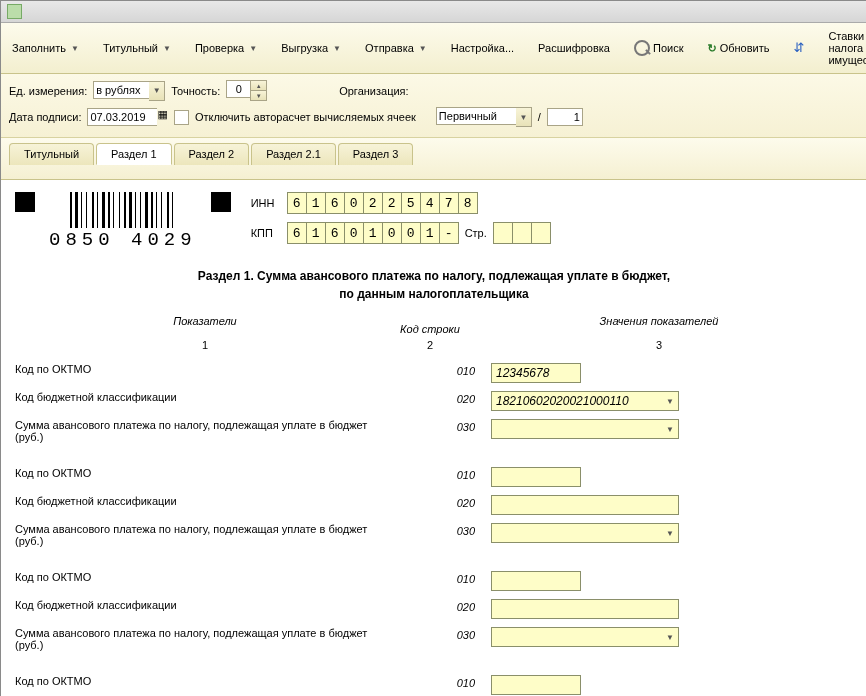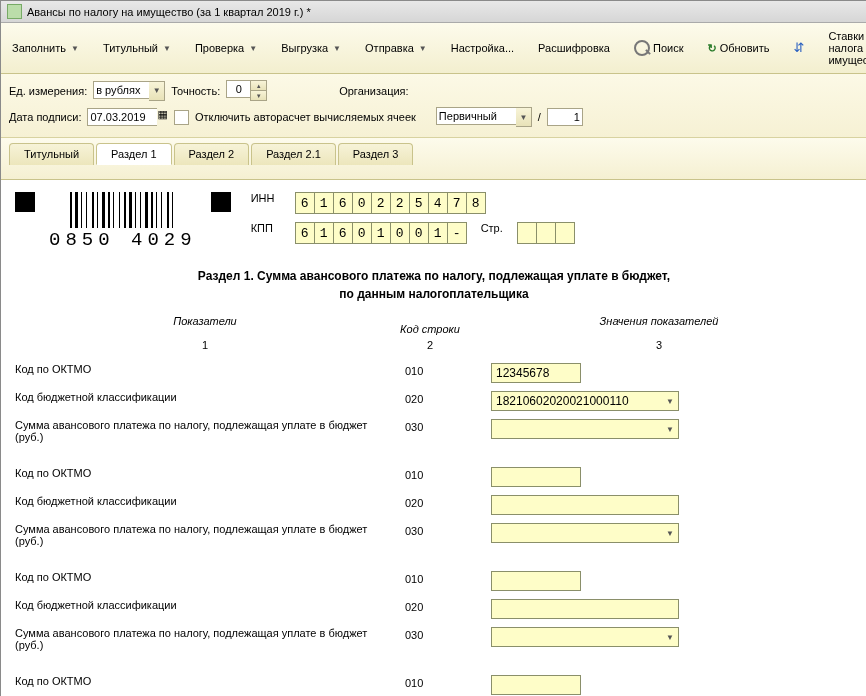--- a/index.html
+++ b/index.html
@@ -35,56 +35,55 @@
 .tab{padding:4px 14px;border:1px solid #c9c38b;border-bottom:none;border-radius:4px 4px 0 0;background:linear-gradient(#f7f3d8,#ece6bc);cursor:pointer;position:relative;top:1px;}
 .tab.active{background:#fff;border-bottom:1px solid #fff;font-weight:normal;}
 .content{background:#fff;padding:12px 14px;min-height:520px;}
 .toprow{display:flex;align-items:flex-start;gap:14px;}
 .sq{width:20px;height:20px;background:#000;}
 .barcode-wrap{display:flex;flex-direction:column;align-items:center;}
 .barcode{display:flex;gap:1px;height:36px;}
 .barcode span{display:block;background:#000;height:100%;}
 .bn{font-size:19px;letter-spacing:5px;font-family:"Courier New",monospace;margin-top:1px;}
 .codes{display:flex;flex-direction:column;gap:8px;margin-left:6px;}
-.coderow{display:flex;gap:8px;}
+.coderow{display:flex;align-items:center;}
 .codelbl{width:36px;}
 .cells{display:flex;}
 .cell{width:18px;height:20px;border:1px solid #8a8f6a;margin-left:-1px;background:#fefdc8;display:flex;align-items:center;justify-content:center;font-family:"Courier New",monospace;font-size:13px;}
 .cell:first-child{margin-left:0;}
 .cell.empty{background:#fefdc8;}
 .sectitle{text-align:center;font-weight:bold;font-size:12px;margin:18px 0 4px;}
 .secsub{text-align:center;font-weight:bold;font-size:12px;margin-bottom:14px;}
 .colh{display:flex;font-style:italic;font-size:11px;margin-bottom:4px;}
 .colh .c1{width:380px;text-align:center;}
 .colh .c2{width:70px;text-align:center;margin-top:8px;}
 .colh .c3{flex:1;text-align:center;}
 .coln{display:flex;font-size:11px;margin-bottom:12px;}
 .coln .c1{width:380px;text-align:center;}
 .coln .c2{width:70px;text-align:center;}
 .coln .c3{flex:1;text-align:center;}
 .drow{display:flex;align-items:flex-start;margin-bottom:8px;}
 .drow .c1{width:380px;padding-right:10px;}
-.drow .c2{width:70px;text-align:left;padding-top:2px;}
-.drow .c3{flex:1;padding-left:16px;}
+.drow .c2{width:70px;text-align:right;padding-top:2px;font-style:italic;}
+.drow .c3{flex:1;padding-left:16px;font-style:italic;}
 .yfield{background:#fefdc8;border:1px solid #8a8f6a;height:20px;padding:0 4px;display:flex;align-items:center;font-family:Arial;font-size:12px;box-sizing:border-box;}
 .yfield.w1{width:90px;}
 .yfield.w2{width:188px;}
 .yfield.sel{justify-content:space-between;}
 .yfield .dd{font-size:8px;color:#555;}
 .group{margin-bottom:24px;}
 .numfield{width:36px;text-align:right;border:none;background:transparent;}
 </style>
 </head>
 <body>
 
 <div class="window">
 
   <div class="titlebar">
     <span class="ticon"></span>
-    <span class="titlebar-text">Авансы по налогу на имущество (за 1 квартал 2019 г.) *</span>
   </div>
 
   <div class="toolbar">
     <div class="tbtn">
         <span>Заполнить</span>
         <span class="dd">▼</span>
       </div>
     <div class="sep"></div>
     <div class="tbtn">
         <span>Титульный</span>

